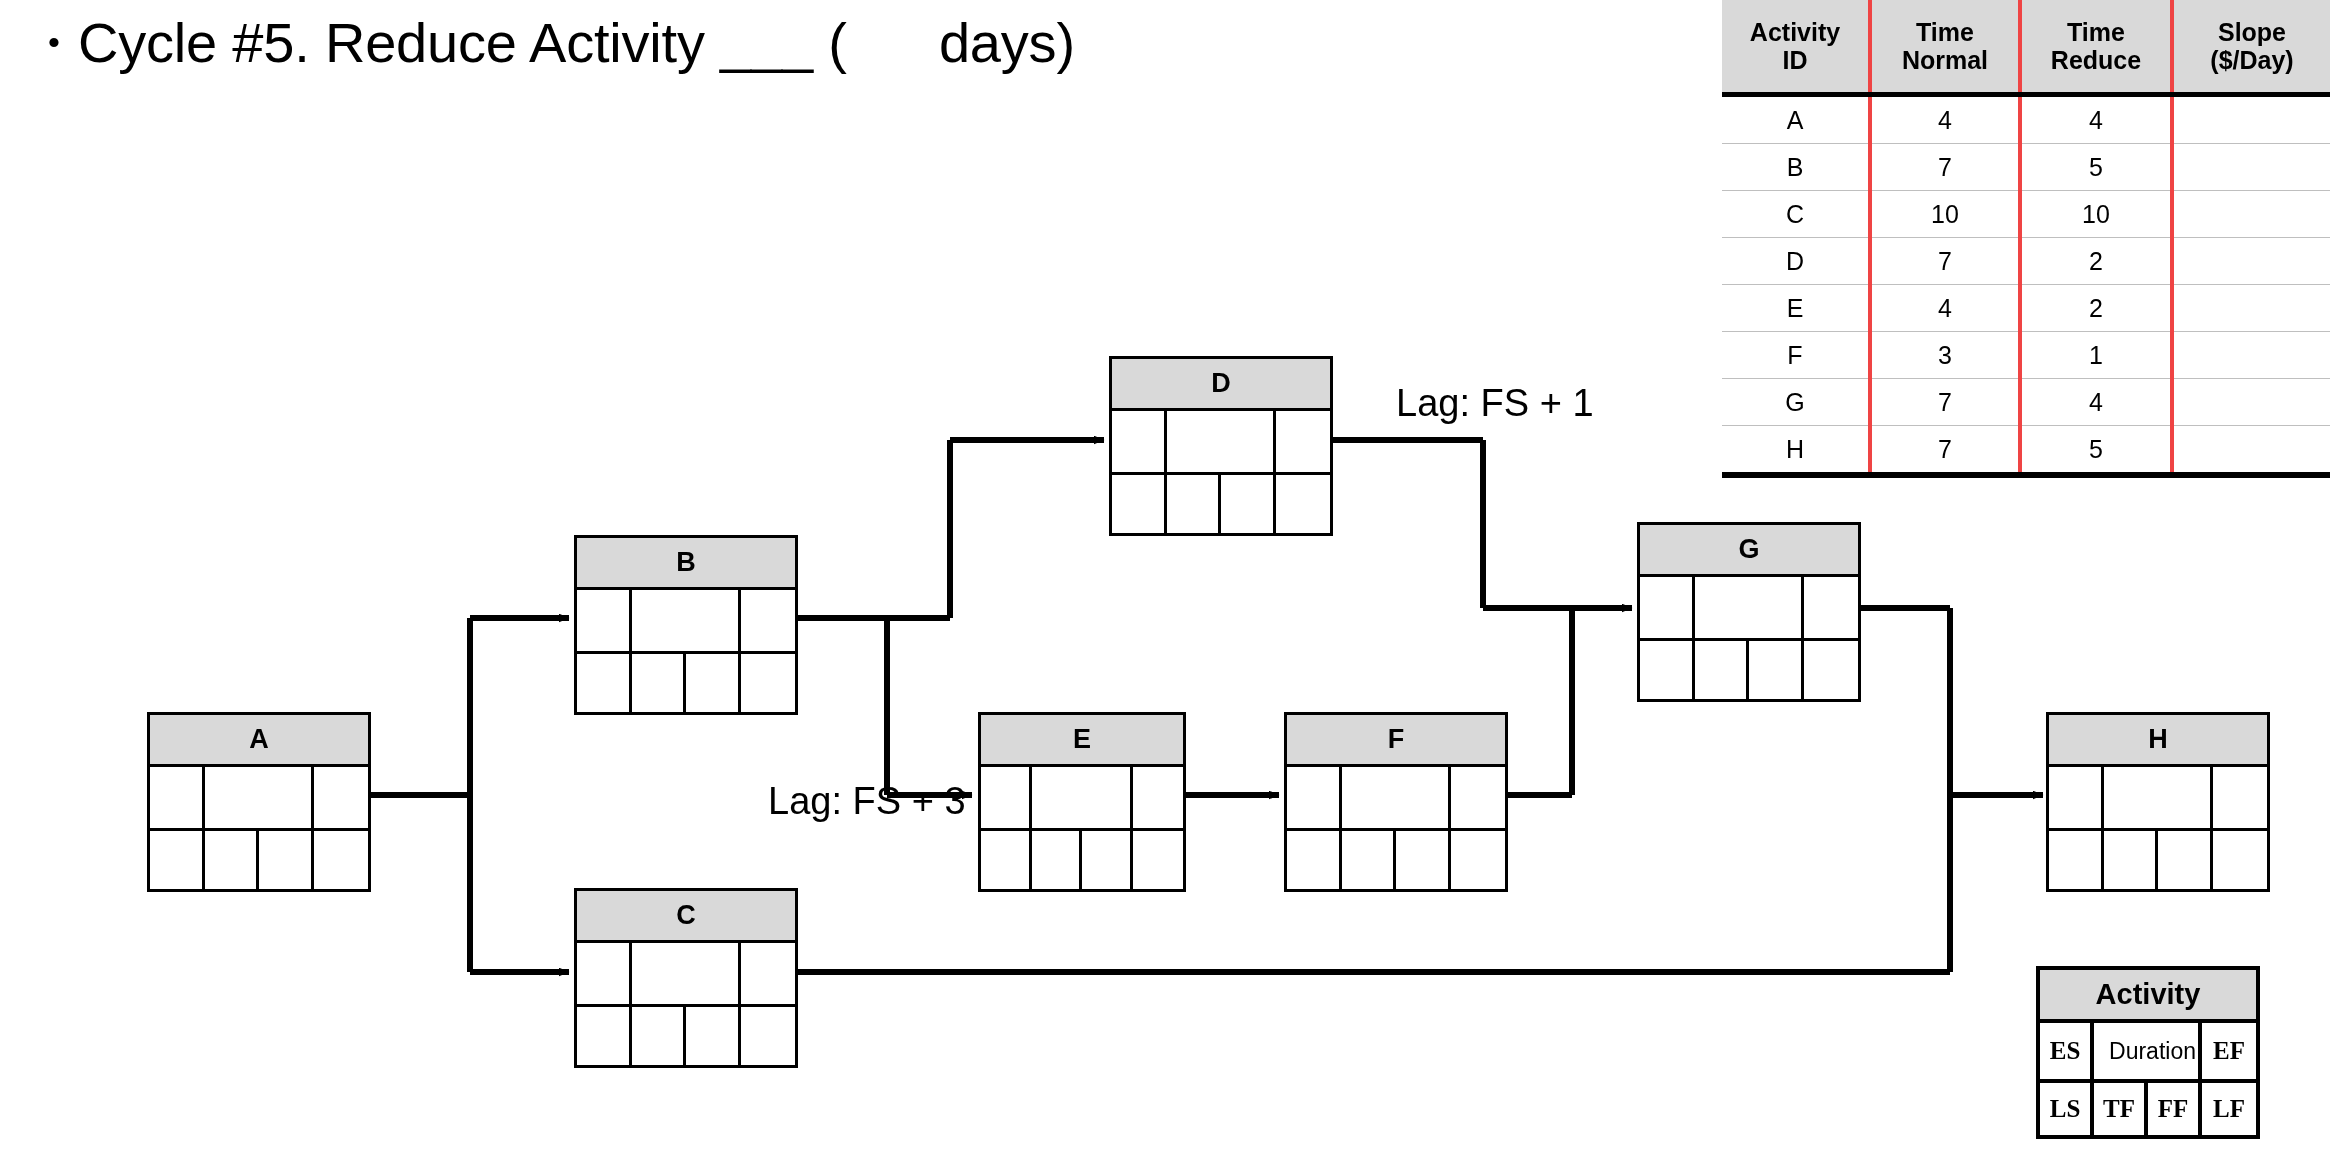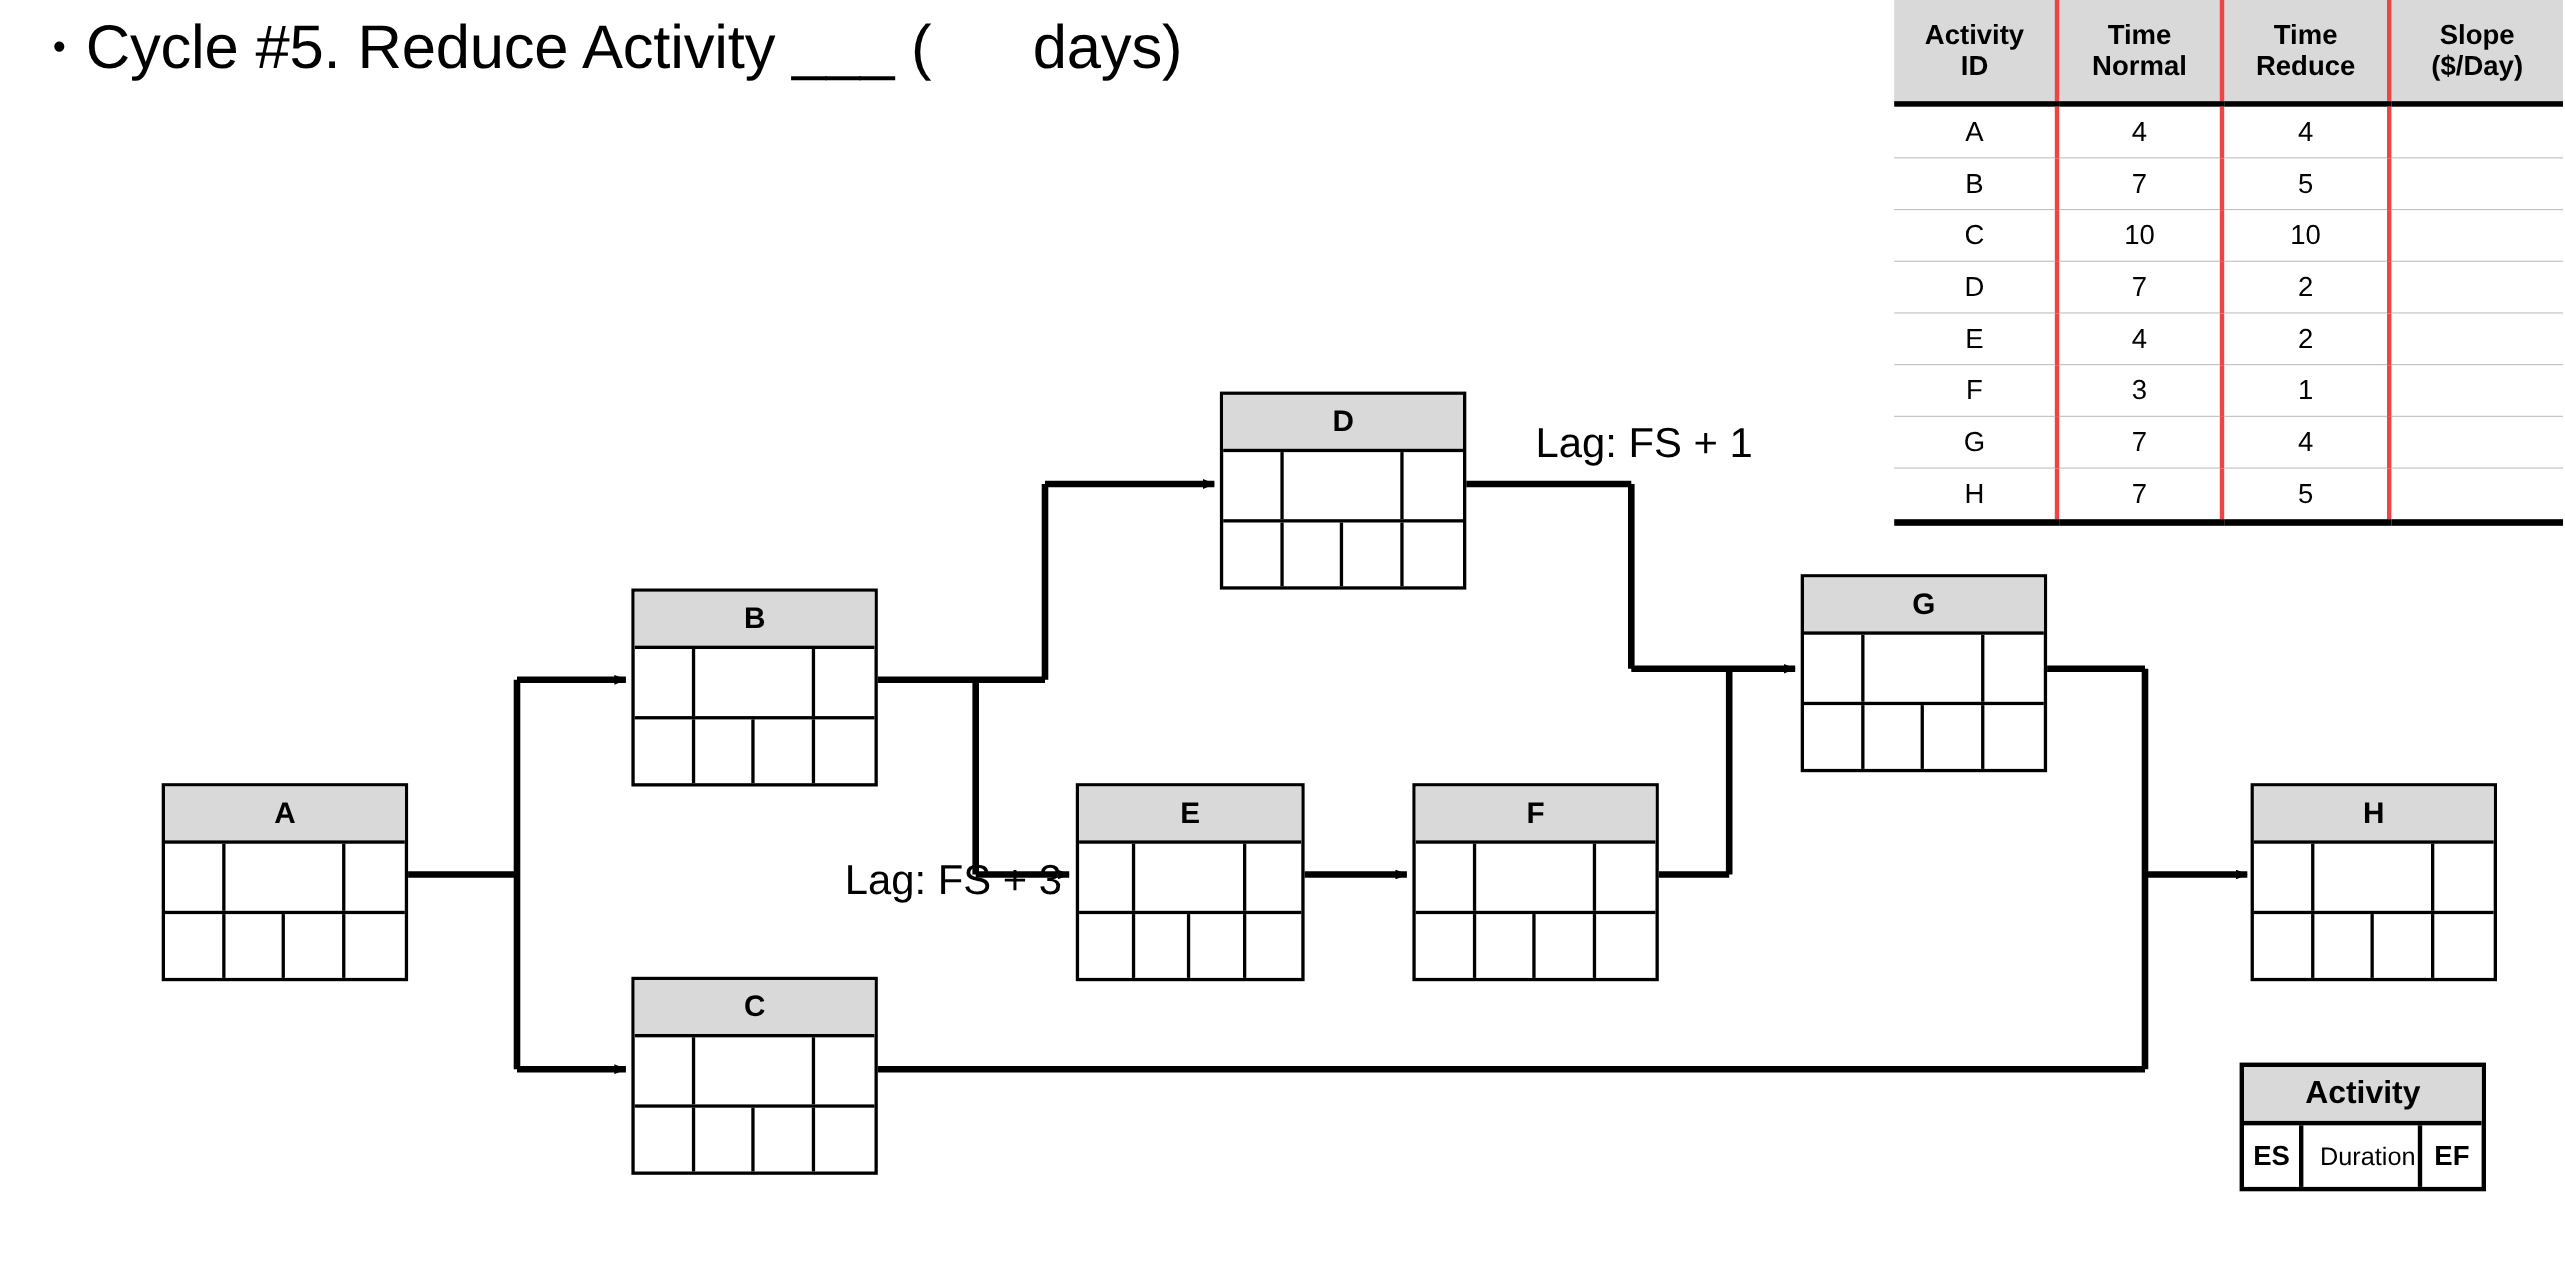--- a/index.html
+++ b/index.html
@@ -176,21 +176,21 @@
     align-items: center;
     justify-content: center;
     font-size: 25px;
     font-weight: bold;
   }
   .legend-cell:last-child { border-right: none; }
   .legend-cell.duration {
     font-weight: normal;
     font-size: 23px;
   }
-  .lc-25 { flex: 0 0 25%; }
+  .lc-25 { flex: 0 0 25%; font-family: Liberation Serif, serif; }
   .lc-50 { flex: 0 0 50%; padding-left: 13px; }
 </style>
 </head>
 <body>
 
 <div id="title-line">
   <span id="title-bullet">•</span>
   <span id="title-text">Cycle #5. Reduce Activity ___ (      days)</span>
 </div>
 
@@ -437,13 +437,19 @@
   <div class="lag-label" style="left:768px; top:780px;">Lag: FS + 3</div>
 </div>
 
 <div id="legend">
   <div id="legend-header">Activity</div>
   <div class="legend-row">
     <div class="legend-cell lc-25">ES</div>
     <div class="legend-cell lc-50 duration">Duration</div>
     <div class="legend-cell lc-25">EF</div>
   </div>
+  <div class="legend-row lr-bottom">
+    <div class="legend-cell lc-25">LS</div>
+    <div class="legend-cell lc-25">TF</div>
+    <div class="legend-cell lc-25">FF</div>
+    <div class="legend-cell lc-25">LF</div>
+  </div>
 </div>
 
 </body></html>

